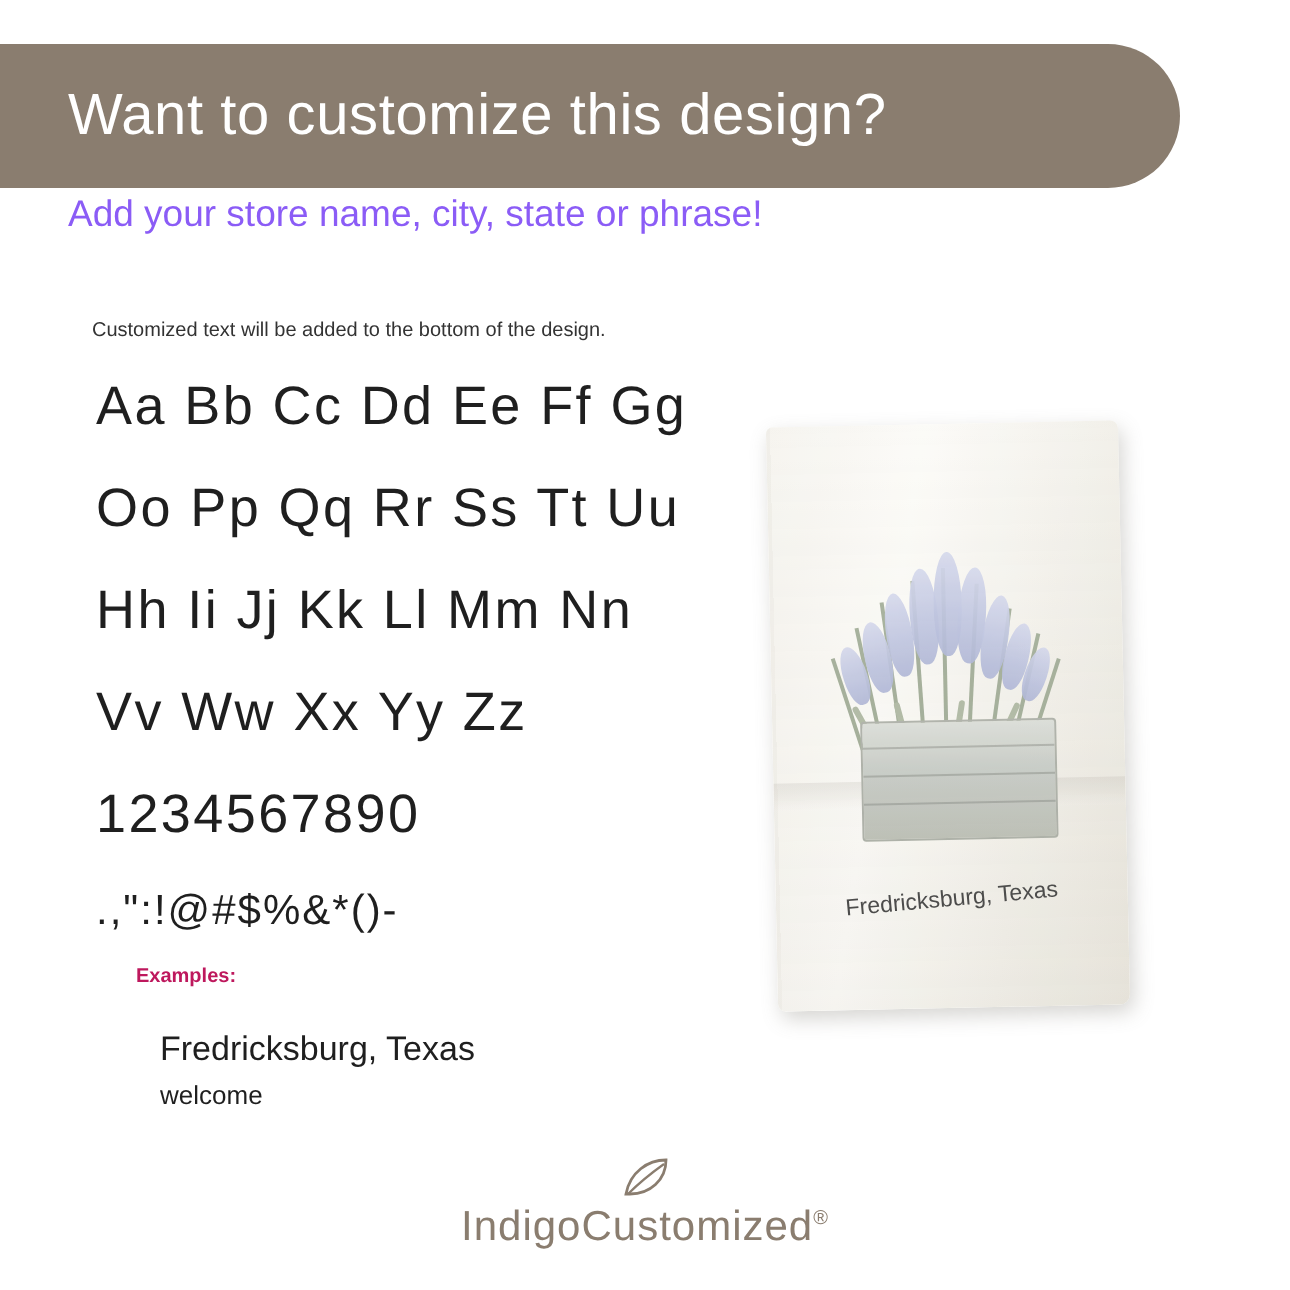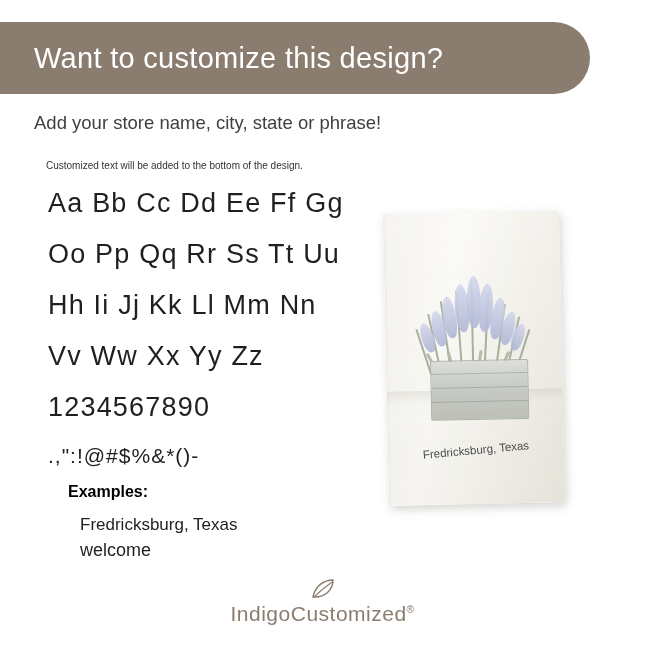--- a/index.html
+++ b/index.html
@@ -40,23 +40,23 @@
     font-weight: 400;
     letter-spacing: 0.3px;
     padding-left: 34px;
     font-family: "Liberation Sans", sans-serif;
   }
 
   
   .subhead {
     position: absolute;
     left: 34px;
-    top: 112px;
+    top: 96px;
     font-size: 18.5px;
-    color: #404040;
+    color: #8b5cf6;
     font-weight: 400;
   }
   .note-1 {
     position: absolute;
     left: 46px;
     top: 144px;
     font-size: 10.5px;
     color: #333333;
   }
   .note-2 {
@@ -86,36 +86,36 @@
   .spec-row.small-sym {
     font-size: 21px;
     letter-spacing: 1px;
   }
 
   
   .examples-label {
     position: absolute;
     left: 68px;
     top: 483px;
-    font-size: 16px;
+    font-size: 10px;
     font-weight: bold;
-    color: #000000;
+    color: #be185d;
   }
   .example-line-1 {
     position: absolute;
     left: 80px;
     top: 515px;
     font-size: 17px;
     color: #1f1f1f;
   }
   .example-line-2 {
     position: absolute;
     left: 80px;
     top: 540px;
-    font-size: 18px;
+    font-size: 13px;
     color: #1f1f1f;
   }
 
   
   .photo {
     position: absolute;
     left: 372px;
     top: 212px;
     width: 215px;
     height: 300px;

